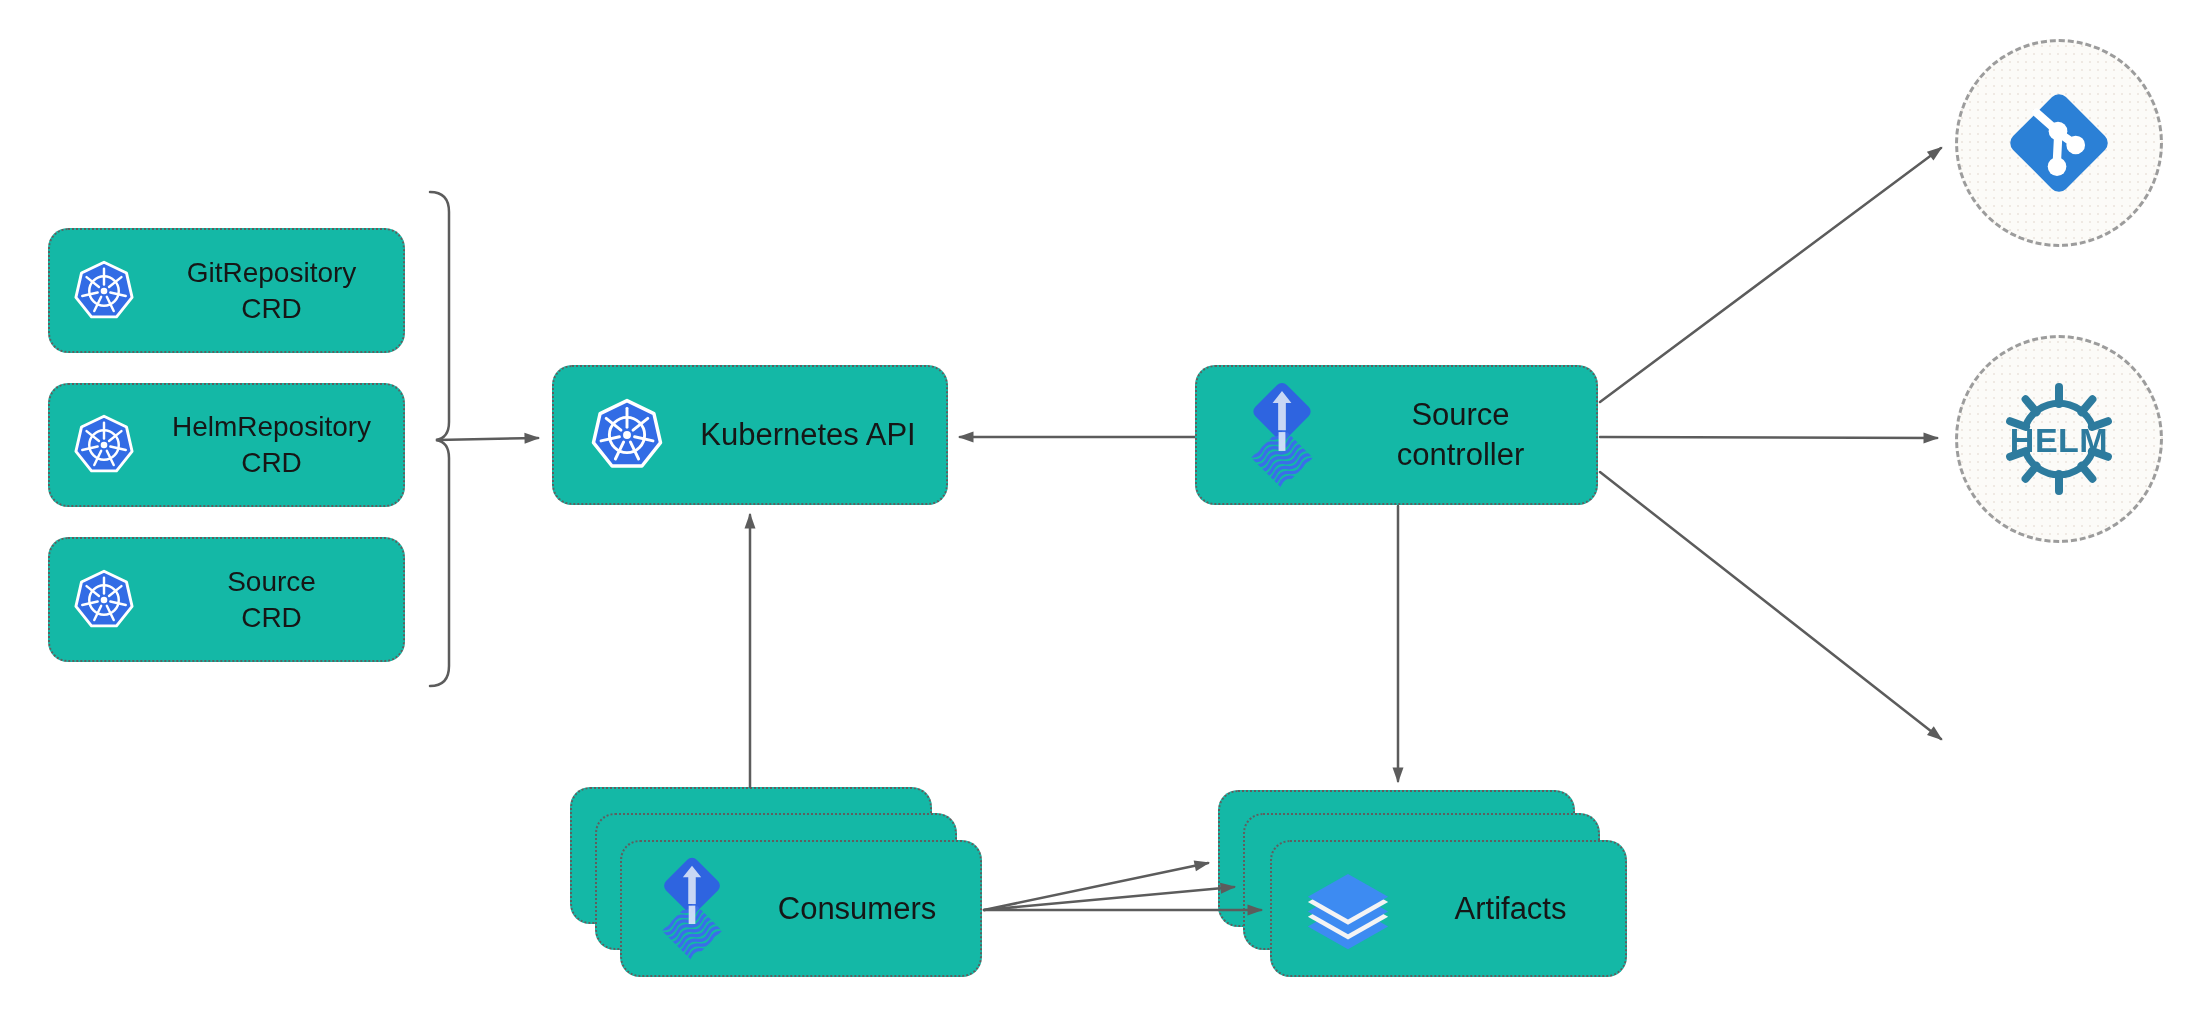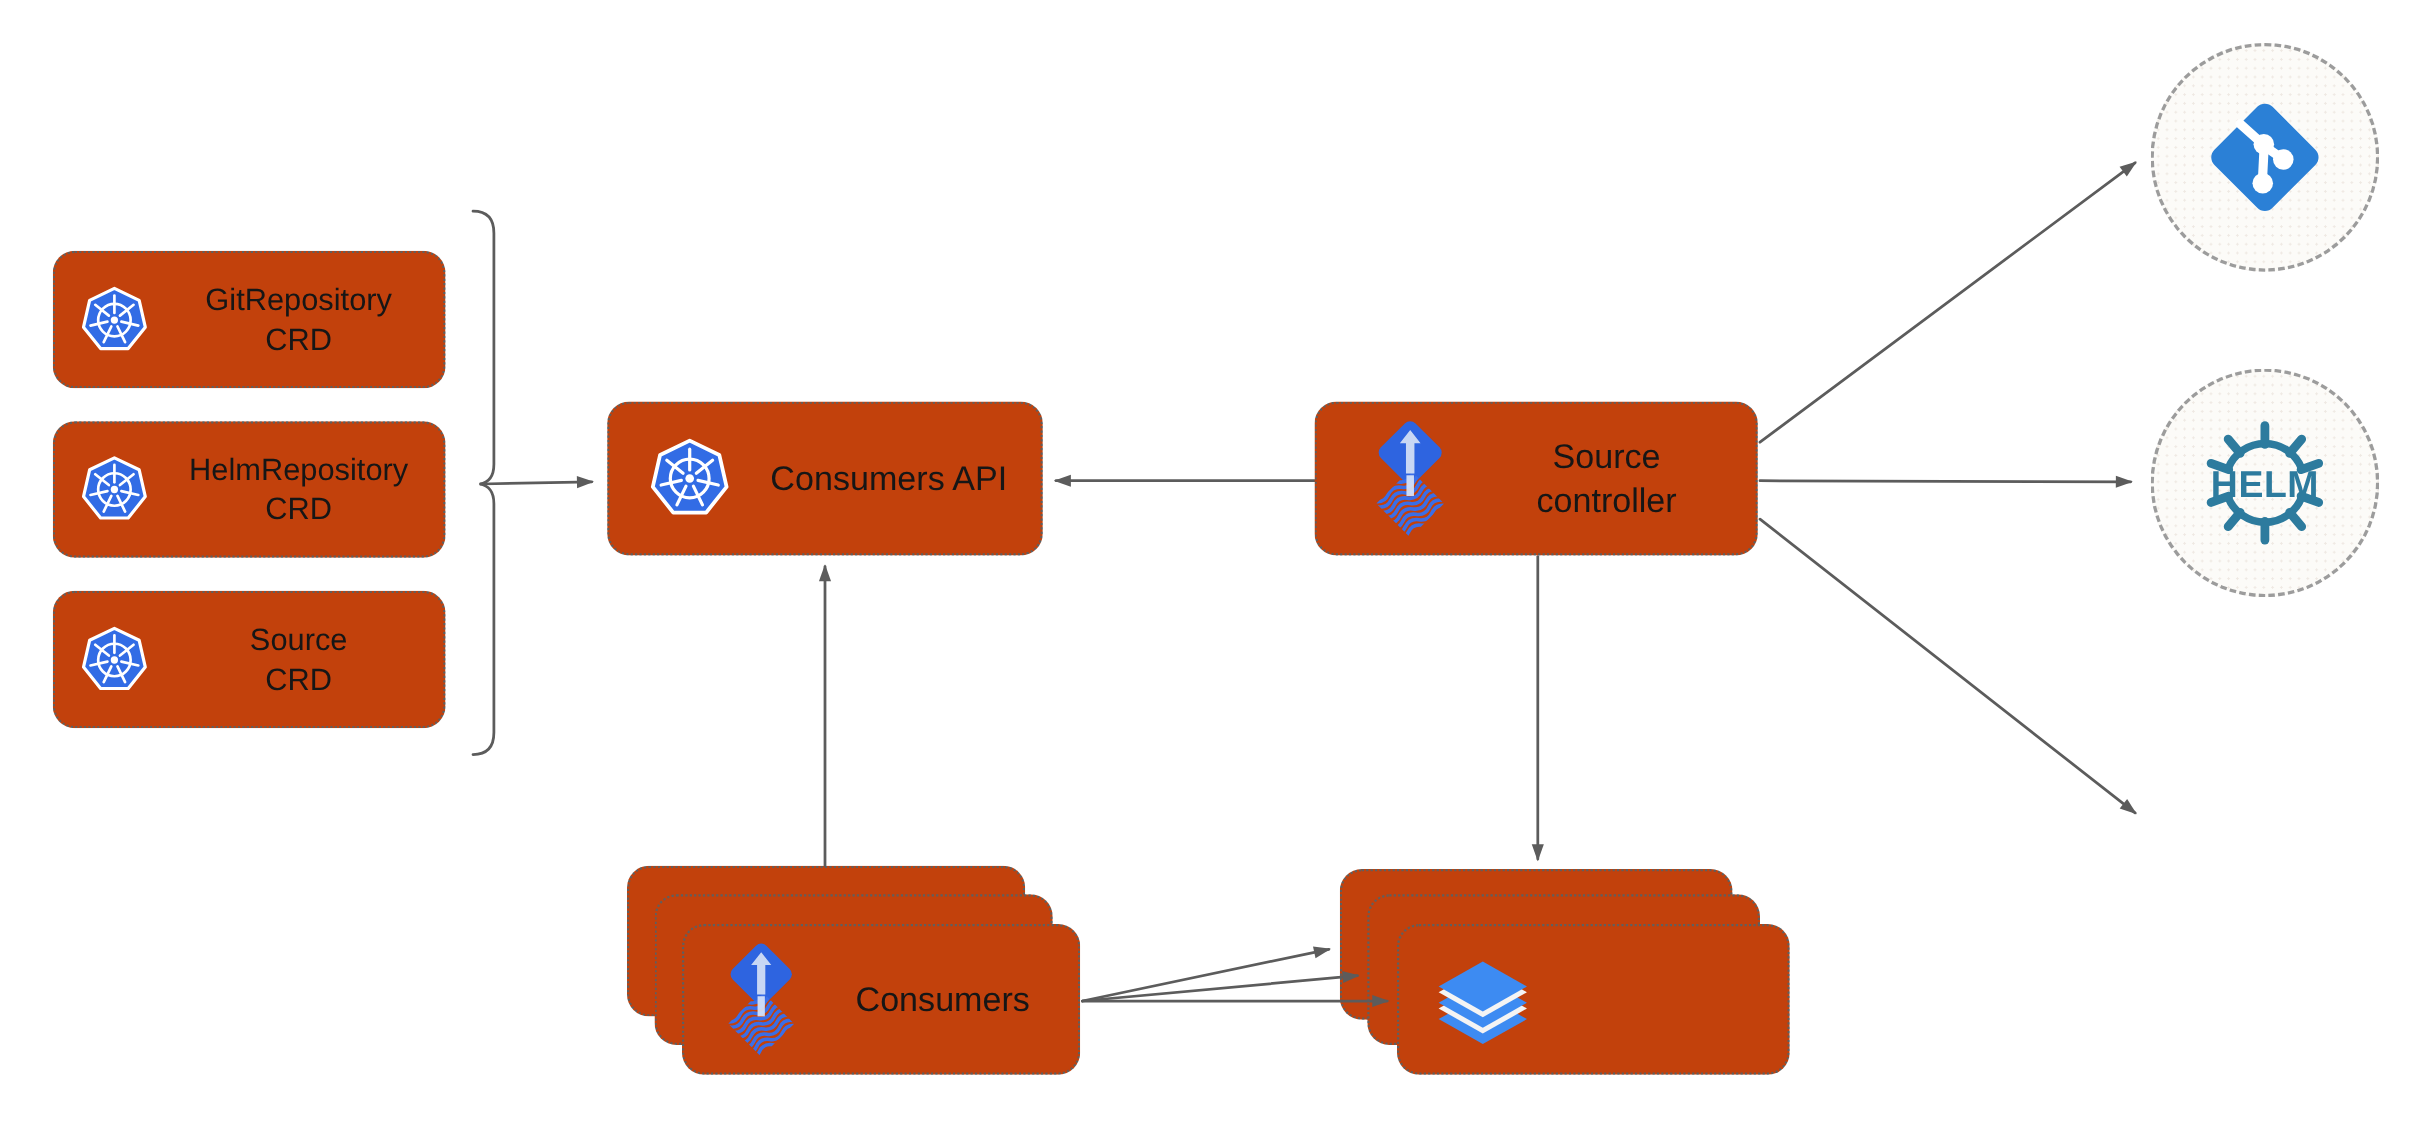--- a/index.html
+++ b/index.html
@@ -3,21 +3,21 @@
 <meta charset="utf-8">
 <style>
   html,body{margin:0;padding:0;background:#fff;}
   .canvas{
     position:relative;width:2196px;height:1030px;background:#ffffff;
     font-family:"Liberation Sans", sans-serif;color:#1b1b1b;overflow:hidden;
   }
   
   .node{
     position:absolute;box-sizing:border-box;
-    background:#c2410c;border:2.3px dotted #5f5f5f;border-radius:20px;
+    background:#14b8a6;border:2.3px dotted #5f5f5f;border-radius:20px;
     display:flex;align-items:center;
   }
   .node .icon-wrap{flex:0 0 auto;display:flex;align-items:center;justify-content:center;}
   .node .lbl{
     flex:1 1 auto;text-align:center;color:#161616;line-height:1.28;
   }
   .lbl-sm{font-size:28px;}
   .lbl-lg{font-size:31px;line-height:1.22;}
   .stack{z-index:1;}
   .front{z-index:3;}
@@ -145,21 +145,21 @@
       <span>Source</span><br><span>CRD</span>
     </span>
   </div>
 
   <div class="node front" style="left:552px;top:365px;width:396px;height:140px;">
     <span class="icon-wrap" style="margin-left:30px;">
       <svg width="86" height="86">
           <use href="#k8s-logo"></use>
         </svg>
     </span>
-    <span class="lbl lbl-lg">Consumers API</span>
+    <span class="lbl lbl-lg">Kubernetes API</span>
   </div>
 
   <div class="node front" style="left:620px;top:840px;width:362px;height:137px;">
     <span class="icon-wrap" style="margin-left:28px;">
       <svg width="84" height="110">
           <use href="#flux-logo"></use>
         </svg>
     </span>
     <span class="lbl lbl-lg">Consumers</span>
   </div>
@@ -174,20 +174,21 @@
       <span>Source</span><br><span>controller</span>
     </span>
   </div>
 
   <div class="node front" style="left:1270px;top:840px;width:357px;height:137px;">
     <span class="icon-wrap" style="margin-left:28px;">
       <svg width="96" height="88">
           <use href="#layers-logo"></use>
         </svg>
     </span>
+    <span class="lbl lbl-lg">Artifacts</span>
   </div>
 
   <div class="src-circle" style="left:1955px;top:39px;width:208px;height:208px;">
     <svg width="118" height="118" viewBox="-60 -60 120 120">
       <rect x="-38" y="-38" width="76" height="76" rx="10" transform="rotate(45)" fill="#2b80d6"></rect>
       <g stroke="#fff" stroke-width="8.5" stroke-linecap="round">
         <line x1="-23" y1="-31" x2="-4" y2="-14"></line>
         <line x1="3" y1="-8" x2="13" y2="-1"></line>
         <line x1="-1" y1="-4" x2="-2" y2="16"></line>
       </g>

